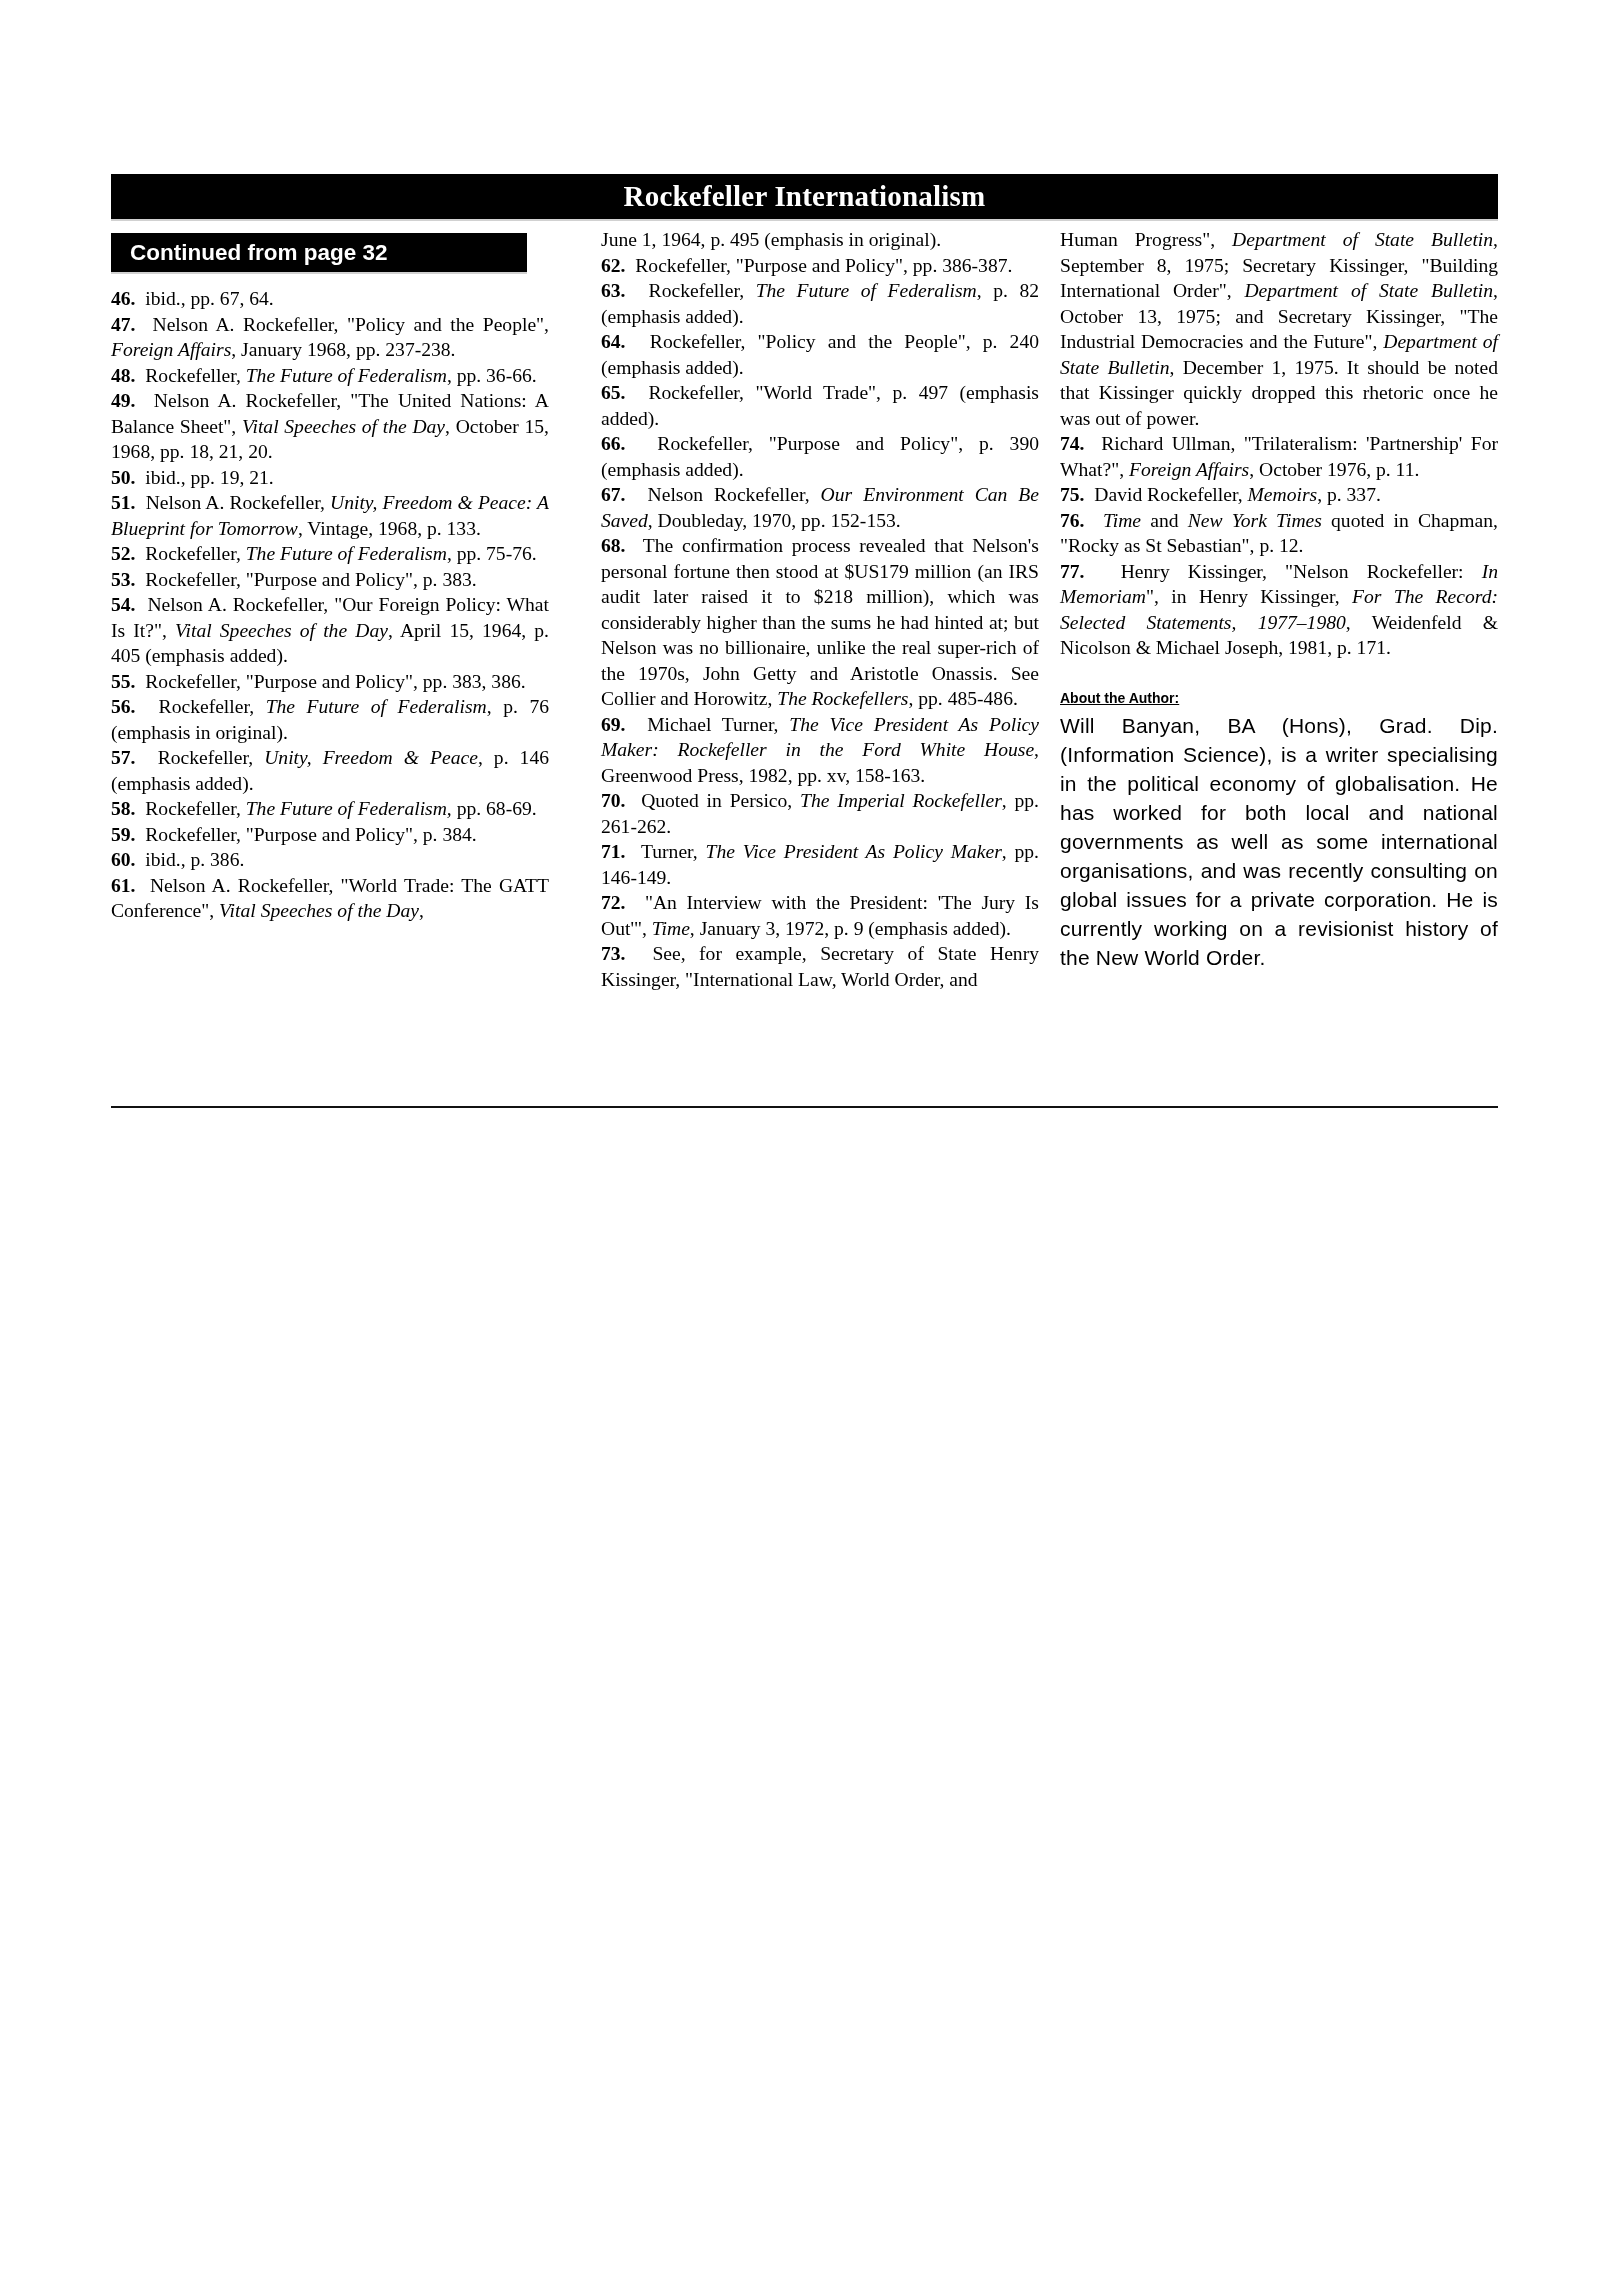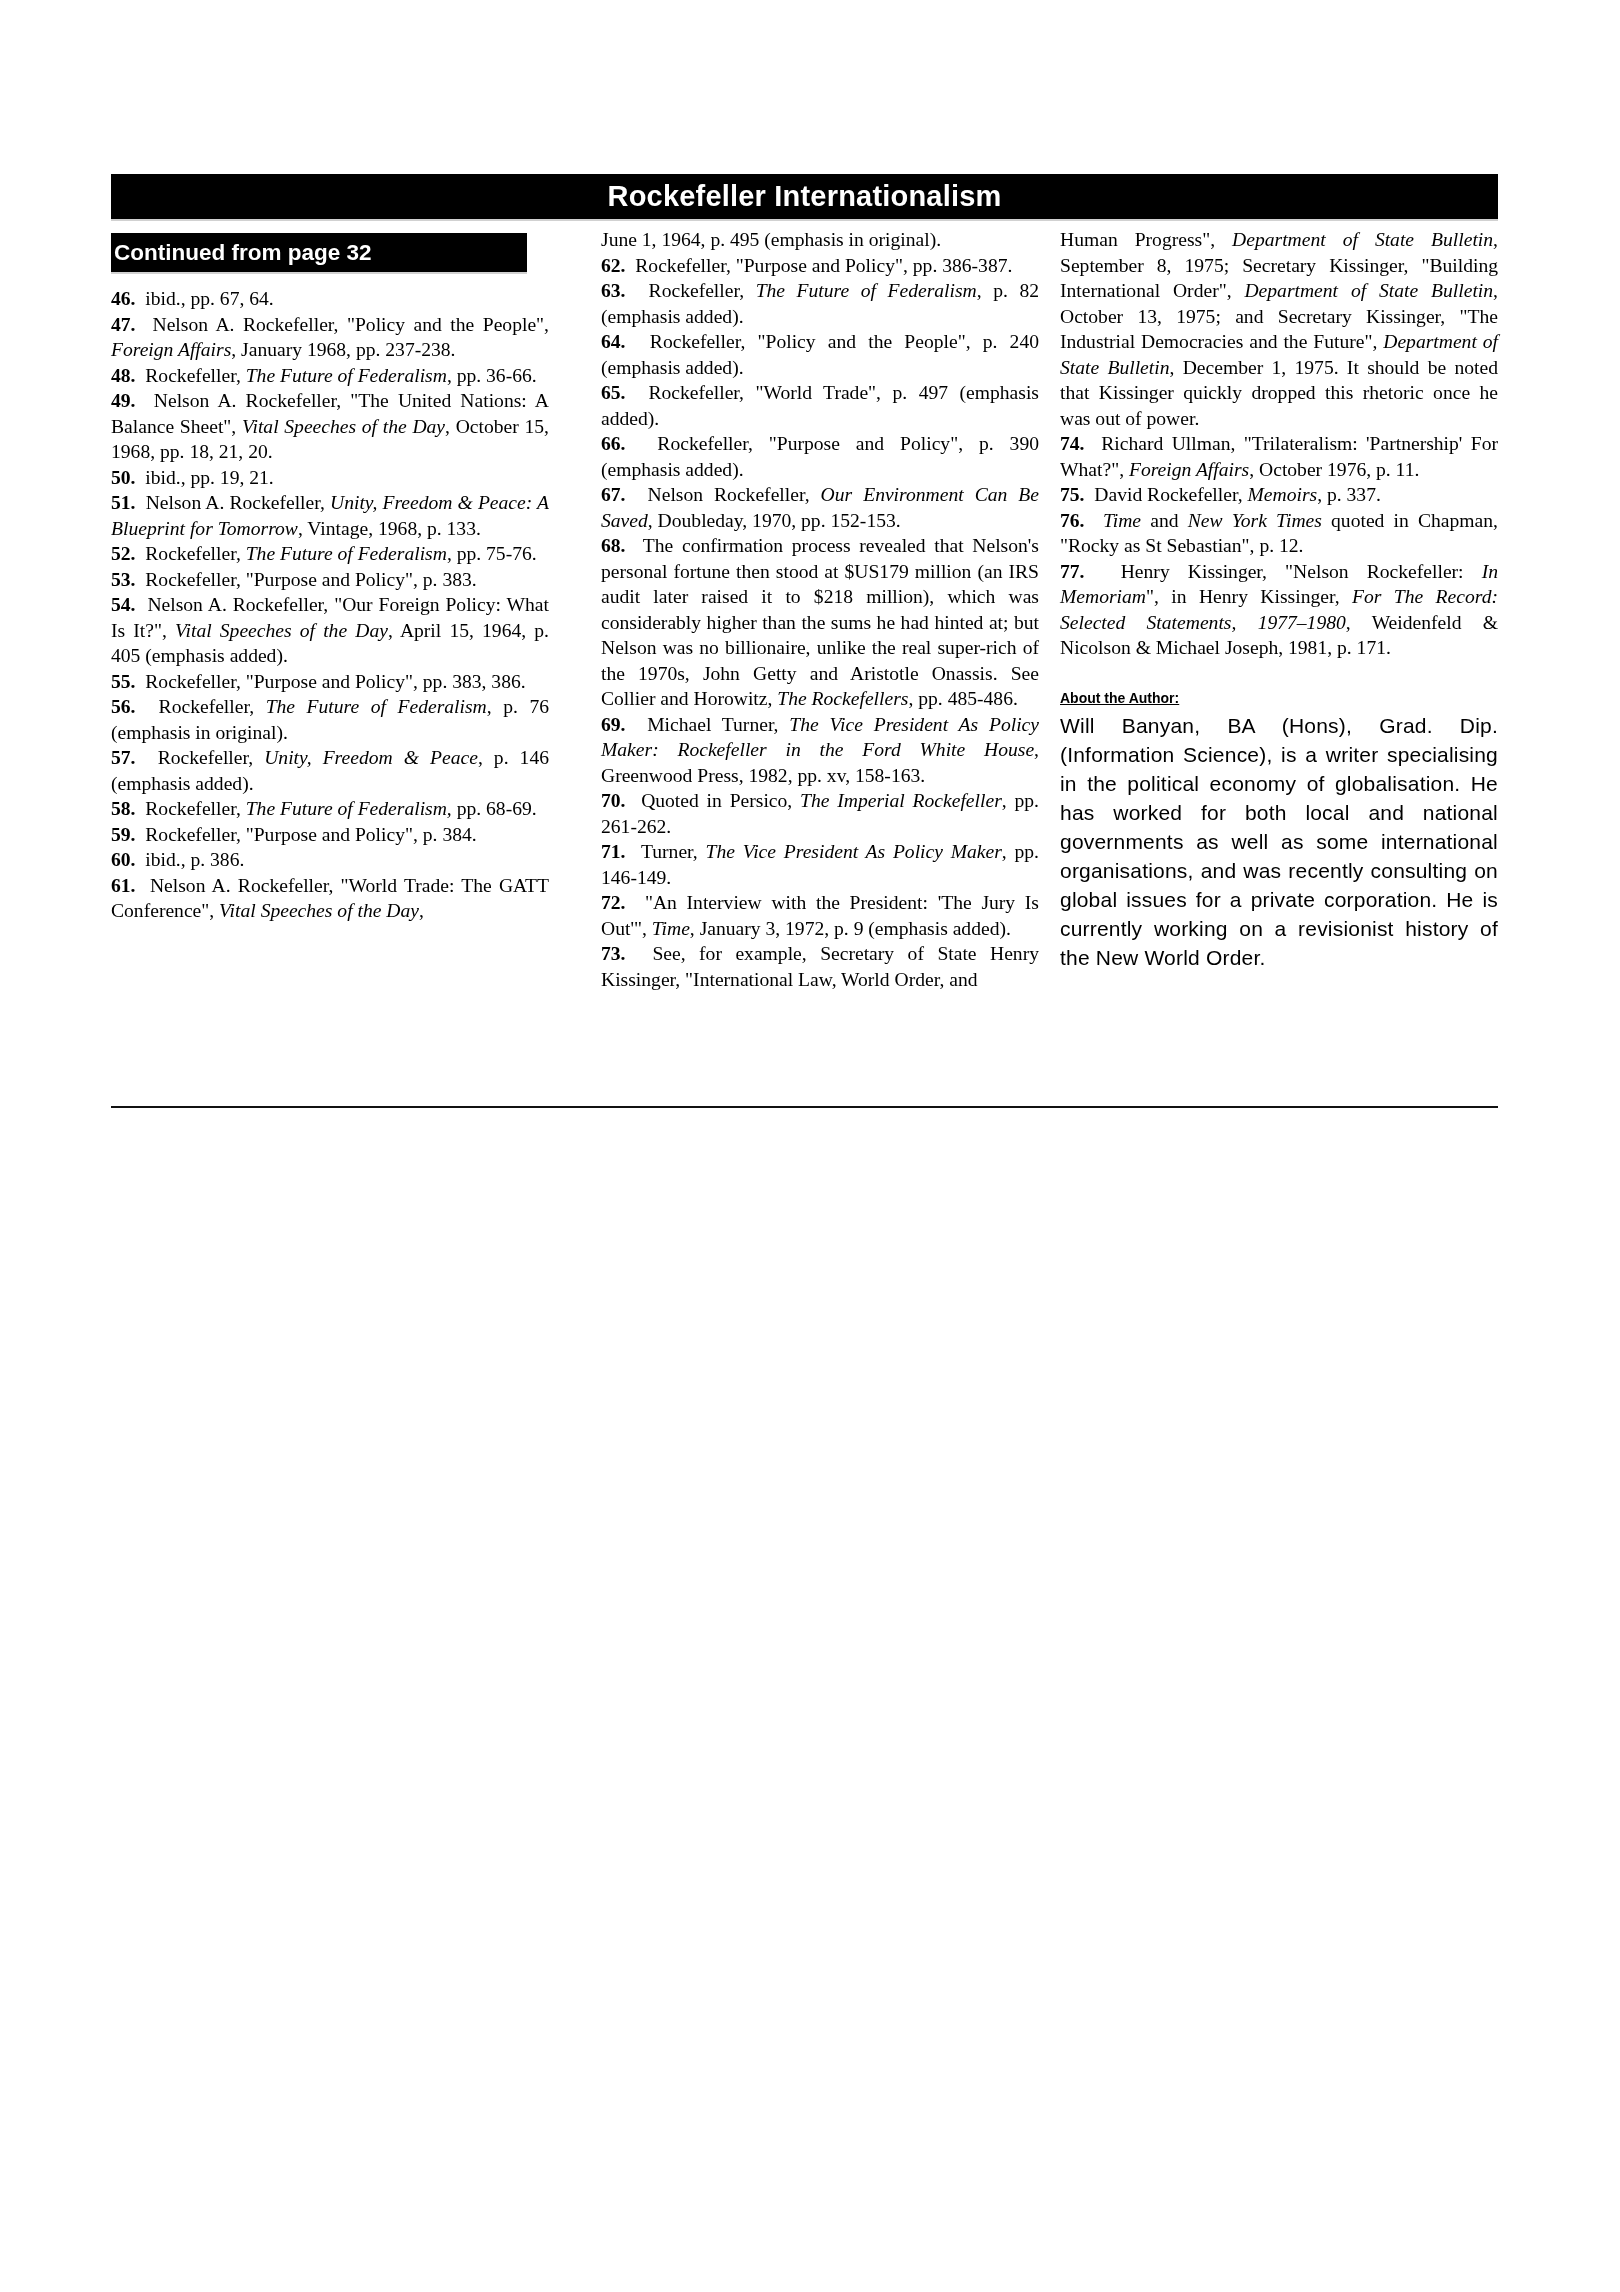--- a/index.html
+++ b/index.html
@@ -14,29 +14,29 @@
   }
   .title-bar {
     position:absolute; left:111px; top:174px;
     width:1387px; height:45px;
     background:#000;
     display:flex; align-items:center; justify-content:center;
     box-shadow:0 2px 0 rgba(0,0,0,0.18);
   }
   .title-bar span {
     color:#fff;
-    font-family:Liberation Sans, sans-serif;
+    font-family:Liberation Serif, serif;
     font-weight:bold; font-size:29px; letter-spacing:0.2px;
   }
   .continued-box {
     position:absolute; left:111px; top:233px;
     width:416px; height:39px;
     background:#000;
     display:flex; align-items:center;
-    padding-left:3px;
+    padding-left:19px;
     box-shadow:0 2px 0 rgba(0,0,0,0.18);
   }
   .continued-box span {
     color:#fff;
     font-family:"Liberation Sans", sans-serif;
     font-weight:bold; font-size:22.5px;
   }
   .col {
     position:absolute; width:438px;
     text-align:justify;

